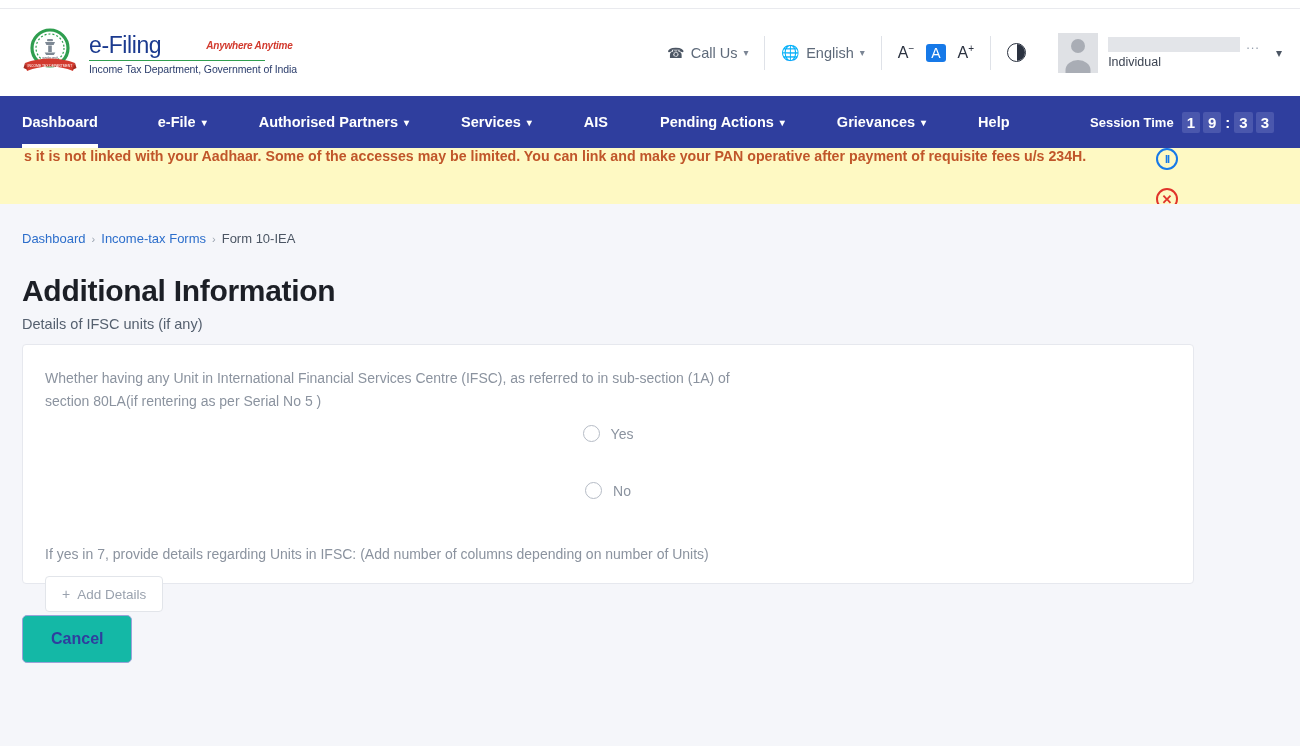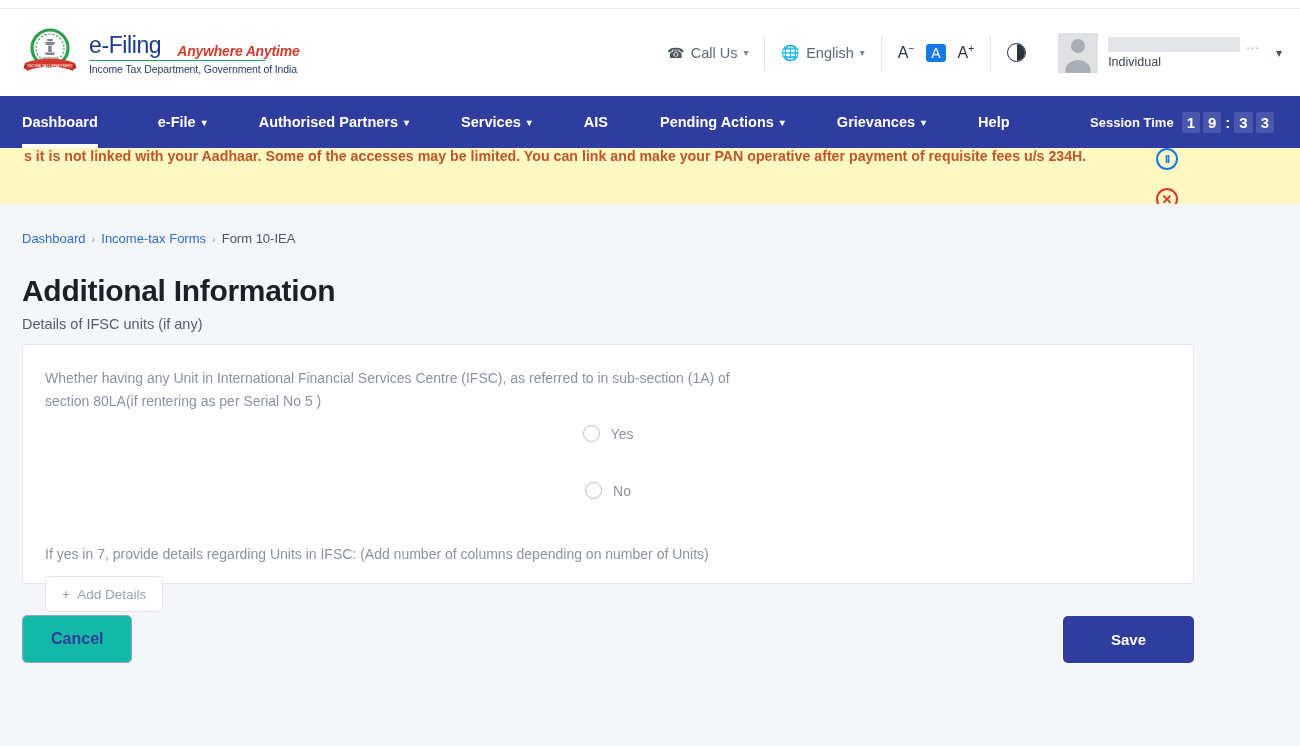--- a/index.html
+++ b/index.html
@@ -16,23 +16,23 @@
   
   .header {
     height: 87px; background: #ffffff;
     display: flex; align-items: center;
     padding: 0 18px 0 22px;
     position: relative;
   }
   .brand { display: flex; align-items: center; gap: 11px; }
   .emblem { width: 56px; height: 52px; position: relative; flex: 0 0 auto; }
   .brand-text { padding-top: 2px; }
-  .brand-line1 { display: flex; align-items: flex-end; gap: 16px; }
+  .brand-line1 { display: flex; align-items: center; gap: 2px; }
   .efiling { font-size: 23px; color: #1b3a8f; font-weight: 400; letter-spacing: -0.4px; }
-  .tagline { font-size: 14px; color: #d23a2e; font-style: italic; font-weight: bold; letter-spacing: -0.2px;}
+  .tagline { font-size: 10px; color: #d23a2e; font-style: italic; font-weight: bold; letter-spacing: -0.2px; margin-left: 43px;}
   .brand-rule { height: 1.6px; background: #2f9e4f; margin: 1px 0 2px 0; width: 176px; }
   .brand-line2 { font-size: 10.5px; color: #2a3c6b; letter-spacing: -0.1px; }
 
   .header-right {
     position: absolute; right: 18px; top: 0; height: 100%;
     display: flex; align-items: center; gap: 0;
   }
   .hr-item {
     display: flex; align-items: center; gap: 6px;
     font-size: 14.5px; color: #5e6a7a; padding: 0 16px;
@@ -355,15 +355,14 @@
     <div class="q2">If yes in 7, provide details regarding Units in IFSC: (Add number of columns depending on number of Units)</div>
 
     <button class="add-btn">
       <span class="plus">+</span>
       <span>Add Details</span>
     </button>
   </div>
 
   <div class="footer">
     <button class="btn-cancel">Cancel</button>
-    <button class="btn-save">Save</button>
   </div>
 </div>
 
 </body></html>

